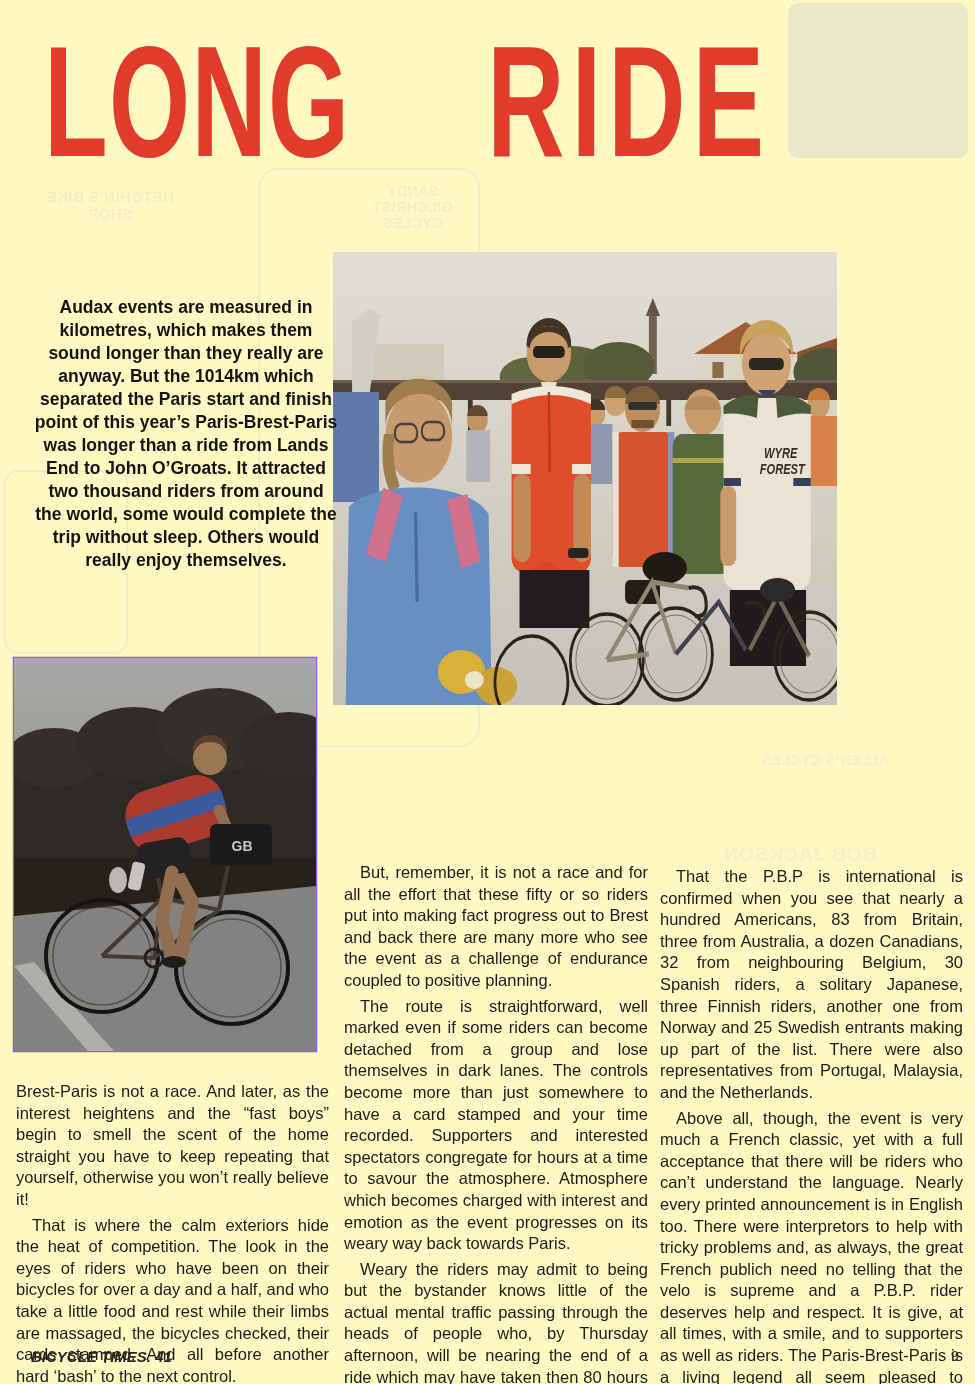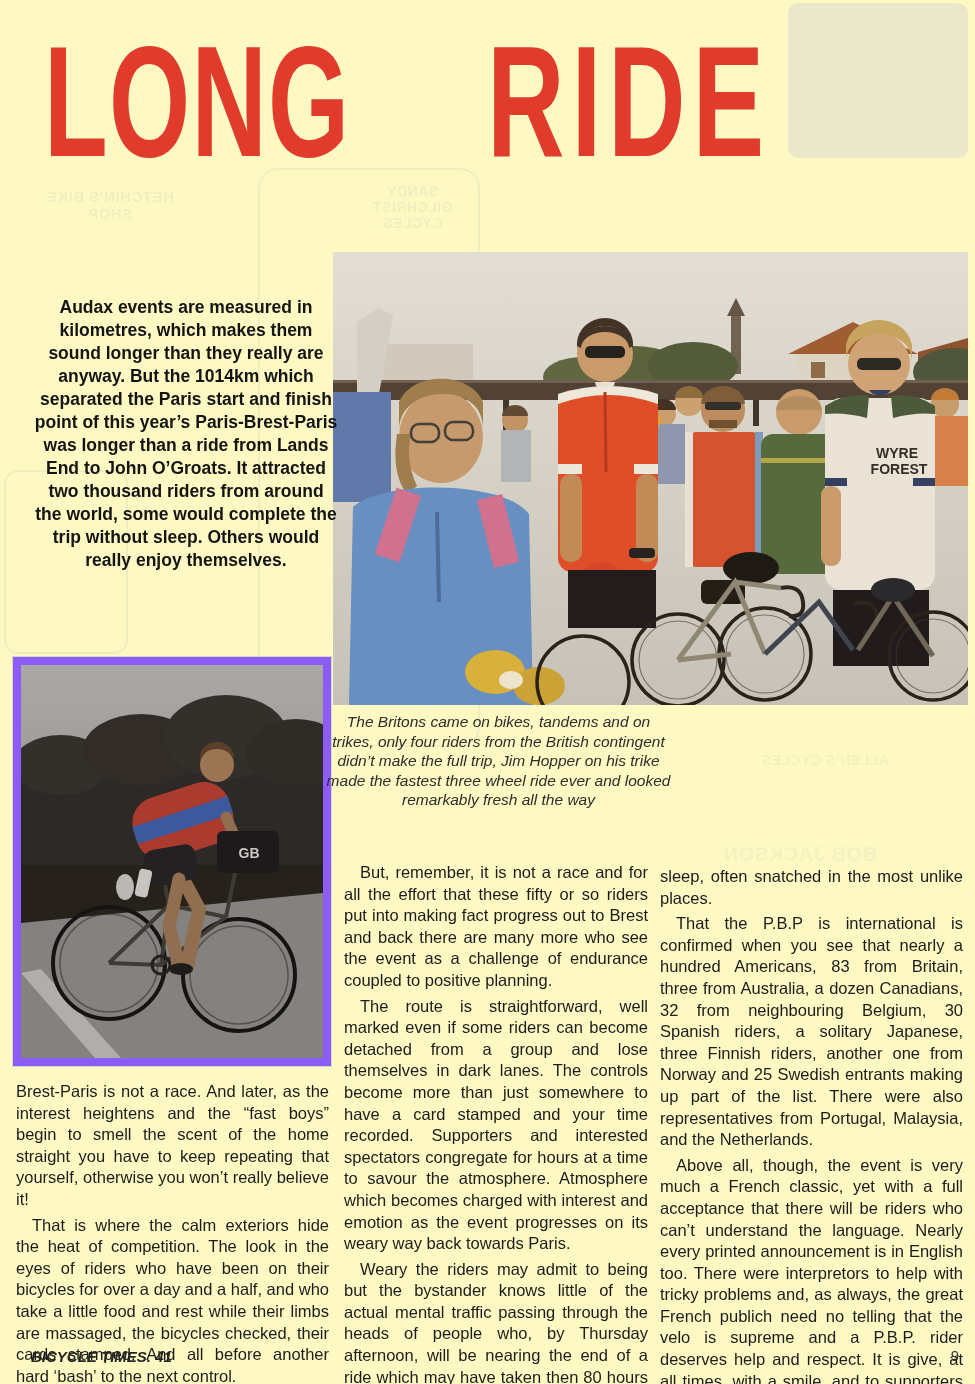--- a/index.html
+++ b/index.html
@@ -19,24 +19,24 @@
     color:#e13b2b;transform-origin:left top;white-space:nowrap;z-index:2;
   }
   #word-long{left:44px;transform:scaleX(.66);letter-spacing:2px;}
   #word-ride{left:487px;transform:scaleX(.68);letter-spacing:10px;}
   
   .intro{
     position:absolute;left:24px;top:296px;width:304px;z-index:2;
     font-weight:bold;font-size:17.5px;line-height:23px;text-align:center;color:#141414;margin-left:10px;
   }
   
-  .main-photo{position:absolute;left:333px;top:252px;width:635px;height:453px;z-index:1;}
+  .main-photo{position:absolute;left:333px;top:252px;width:504px;height:453px;z-index:1;font-style:italic;}
   .main-photo svg{display:block;width:100%;height:100%;}
   .side-photo{position:absolute;left:13px;top:657px;width:302px;height:393px;z-index:1;
-              border:8px solid #8b5cf6;box-shadow:0 0 0 1px #d8d5cf;}
+              border:1px solid #8b5cf6;box-shadow:0 0 0 1px #d8d5cf;}
   .side-photo svg{display:block;width:100%;height:100%;}
   .caption{
     position:absolute;left:326px;top:712px;width:345px;z-index:2;
     font-style:italic;font-size:15.5px;line-height:19.5px;text-align:center;color:#2d2d2d;
   }
   
   .col{position:absolute;z-index:2;font-size:16.5px;line-height:21.6px;text-align:justify;color:#1c1c1c;}
   .col p{margin:4px;text-indent:16px;}
   .col p.cont{text-indent:0;}
   #col1{left:12px;top:1077px;width:321px;}
@@ -198,21 +198,20 @@
         <path d="M432,402 L486,350 L520,398" stroke="#37404f" stroke-width="5"></path>
         <path d="M448,336 q20,-4 22,14 q2,16 -14,14" stroke="#23201c" stroke-width="4"></path>
         <path d="M520,352 q22,-6 24,12 q2,16 -14,16" stroke="#23201c" stroke-width="4"></path>
         <path d="M600,404 L560,344 L525,398" stroke="#6b6558" stroke-width="5"></path>
         <ellipse cx="560" cy="338" rx="22" ry="12" fill="#20242c"></ellipse>
       </g>
       <rect x="0" y="0" width="635" height="453" fill="#e8a04a" opacity=".05"></rect>
     </svg>
   </figure>
 
-  <figcaption class="caption">The Britons came on bikes, tandems and on trikes, only four riders from the British contingent didn’t make the full trip, Jim Hopper on his trike made the fastest three wheel ride ever and looked remarkably fresh all the way</figcaption>
 
   <figure class="side-photo" style="margin:0;">
     <svg viewBox="0 0 302 393" preserveAspectRatio="none">
       <defs>
         <linearGradient id="dusk" x1="0" y1="0" x2="0" y2="1">
           <stop offset="0" stop-color="#b7b5b0"></stop>
             <stop offset="1" stop-color="#a7a5a0"></stop>
         </linearGradient>
       </defs>
       <rect x="0" y="0" width="302" height="130" fill="url(#dusk)"></rect>
@@ -258,21 +257,20 @@
   <div class="col" id="col1">
     <p class="cont">Brest-Paris is not a race. And later, as the interest heightens and the “fast boys” begin to smell the scent of the home straight you have to keep repeating that yourself, otherwise you won’t really believe it!</p>
     <p>That is where the calm exteriors hide the heat of competition. The look in the eyes of riders who have been on their bicycles for over a day and a half, and who take a little food and rest while their limbs are massaged, the bicycles checked, their cards stamped. And all before another hard ‘bash’ to the next control.</p>
   </div>
   <div class="col" id="col2">
     <p>But, remember, it is not a race and for all the effort that these fifty or so riders put into making fact progress out to Brest and back there are many more who see the event as a challenge of endurance coupled to positive planning.</p>
     <p>The route is straightforward, well marked even if some riders can become detached from a group and lose themselves in dark lanes. The controls become more than just somewhere to have a card stamped and your time recorded. Supporters and interested spectators congregate for hours at a time to savour the atmosphere. Atmosphere which becomes charged with interest and emotion as the event progresses on its weary way back towards Paris.</p>
     <p>Weary the riders may admit to being but the bystander knows little of the actual mental traffic passing through the heads of people who, by Thursday afternoon, will be nearing the end of a ride which may have taken then 80 hours or so to complete, and all on nothing more than a handful of hours</p>
   </div>
   <div class="col" id="col3">
-    <p class="cont">sleep, often snatched in the most unlike places.</p>
     <p>That the P.B.P is international is confirmed when you see that nearly a hundred Americans, 83 from Britain, three from Australia, a dozen Canadians, 32 from neighbouring Belgium, 30 Spanish riders, a solitary Japanese, three Finnish riders, another one from Norway and 25 Swedish entrants making up part of the list. There were also representatives from Portugal, Malaysia, and the Netherlands.</p>
     <p>Above all, though, the event is very much a French classic, yet with a full acceptance that there will be riders who can’t understand the language. Nearly every printed announcement is in English too. There were interpretors to help with tricky problems and, as always, the great French publich need no telling that the velo is supreme and a P.B.P. rider deserves help and respect. It is give, at all times, with a smile, and to supporters as well as riders. The Paris-Brest-Paris is a living legend all seem pleased to enhance.</p>
   </div>
 
   <div class="footer-left">BICYCLE TIMES. 41</div>
   <div class="footer-right">9</div>
 
 </div>
 
 </body></html>

